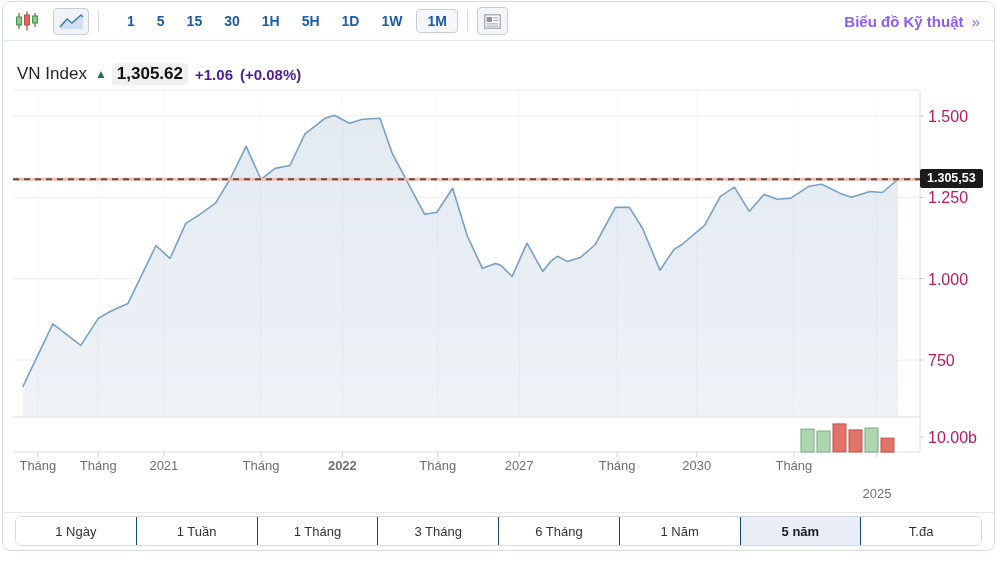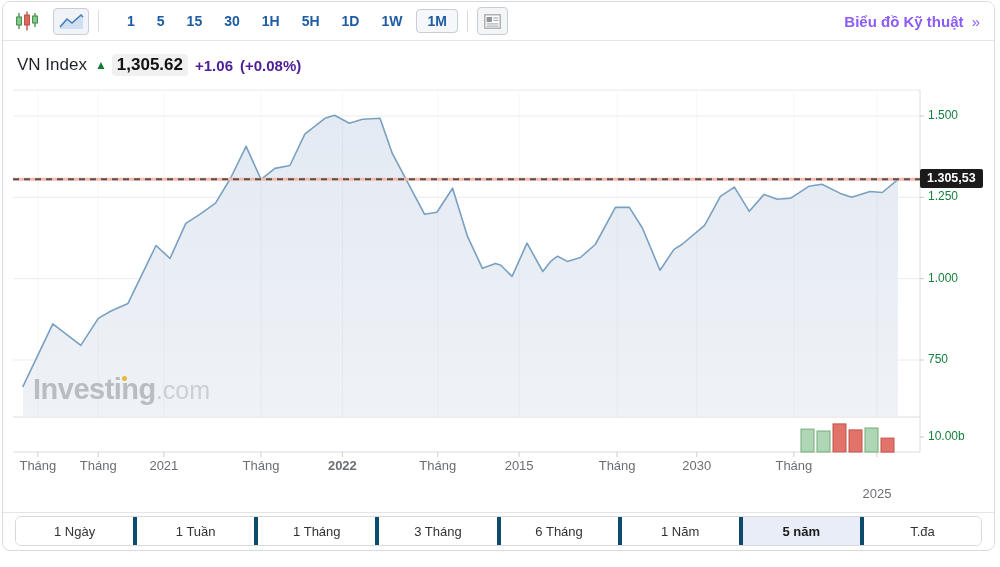--- a/index.html
+++ b/index.html
@@ -13,35 +13,35 @@
   .sep{width:1px;height:22px;background:#dadde1;margin:0 9px;}
   .intervals{display:flex;align-items:center;margin-left:8px;}
   .interval{padding:3px 10px;font-size:14px;font-weight:700;color:#1d5ca5;cursor:pointer;border:1px solid transparent;border-radius:4px;}
   .interval.selected{border-color:#c7cdd5;background:#f5f7fa;margin-left:3px;}
   .tech-link{margin-left:auto;font-size:15px;font-weight:700;color:#8b5cf6;text-decoration:none;cursor:pointer;text-align:center;}
   .tech-link .chev{font-weight:400;margin-left:4px;}
   
   .stage{position:relative;z-index:1;height:471px;border-bottom:1px solid #e6e6e6;box-sizing:content-box;}
   #chart-svg{position:absolute;left:0;top:0;}
   #chart-labels{position:absolute;left:0;top:0;width:100%;height:100%;pointer-events:none;}
-  .ylab{position:absolute;font-size:12px;color:#15803d;}
+  .ylab{position:absolute;font-size:16px;color:#be185d;}
   .xlab{position:absolute;width:60px;text-align:center;font-size:13px;color:#6b6f73;}
-  .title{position:absolute;left:14px;top:13px;display:flex;align-items:center;white-space:nowrap;}
+  .title{position:absolute;left:14px;top:22px;display:flex;align-items:center;white-space:nowrap;}
   .title .sym{font-size:17px;color:#1f2328;}
   .title .arrow{color:#167a3b;font-size:12px;margin:0 5px 0 8px;}
   .title .price{font-size:17px;font-weight:700;color:#111;background:#f0f0f1;padding:1px 5px;border-radius:4px;}
   .title .chg,.title .chgp{font-size:15px;font-weight:700;color:#4c1d95;margin-left:7px;}
   .watermark{position:absolute;left:30px;top:332px;font-weight:700;font-size:29px;color:#b9bdc2;letter-spacing:-0.5px;user-select:none;}
   .watermark .wm2{font-weight:400;font-size:25px;color:#ccd0d4;letter-spacing:0;}
   .wm-dot{position:absolute;left:89px;top:3px;width:5px;height:5px;border-radius:50%;background:#e8b73a;}
   .price-tag{position:absolute;background:#1b1b1b;color:#fff;font-size:12.5px;font-weight:700;padding:3px 7px;border-radius:2px;line-height:1;}
   
   .range-row{position:relative;z-index:3;padding:3px 12px 0 12px;background:#fff;}
   .range-box{display:flex;border:1px solid #d9d9d9;border-radius:6px;overflow:hidden;height:28px;}
-  .range-cell{flex:1;display:flex;align-items:center;justify-content:center;font-size:13px;color:#333;border-left:4px solid #0c4a6e;cursor:pointer;background:#fff;}
+  .range-cell{flex:1;display:flex;align-items:center;justify-content:center;font-size:13px;color:#333;border-left:1px solid #0c4a6e;cursor:pointer;background:#fff;}
   .range-cell:first-child{border-left:none;}
   .range-cell.selected{background:#e8edf7;font-weight:700;color:#1c1c1c;}
 </style>
 </head>
 <body>
 
 <div class="widget">
 
   <div class="toolbar">
     <span class="tb-candle">
@@ -148,36 +148,32 @@
         <div class="ylab" style="left: 925px; top: 148.333px;">1.250</div>
         <div class="ylab" style="left: 925px; top: 229.667px;">1.000</div>
         <div class="ylab" style="left: 925px; top: 311px;">750</div>
         <div class="ylab" style="left: 925px; top: 388px;">10.00b</div>
         <div class="xlab" style="left: 4.875px; top: 417px;">Tháng</div>
         <div class="xlab" style="left: 65.25px; top: 417px;">Tháng</div>
         <div class="xlab" style="left: 130.875px; top: 417px;">2021</div>
         <div class="xlab" style="left: 228px; top: 417px;">Tháng</div>
         <div class="xlab" style="left: 309.375px; top: 417px; font-weight: bold;">2022</div>
         <div class="xlab" style="left: 404.75px; top: 417px;">Tháng</div>
-        <div class="xlab" style="left: 486.125px; top: 417px;">2015</div>
+        <div class="xlab" style="left: 486.125px; top: 417px;">2027</div>
         <div class="xlab" style="left: 584.125px; top: 417px;">Tháng</div>
         <div class="xlab" style="left: 663.75px; top: 417px;">2030</div>
         <div class="xlab" style="left: 760.875px; top: 417px;">Tháng</div>
         <div class="xlab" style="left: 844px; top: 405px; margin-top: 40px;">2025</div>
       </div>
     <div class="title">
       <span class="sym">VN Index</span>
       <span class="arrow">▲</span>
       <span class="price">1,305.62</span>
       <span class="chg">+1.06</span>
       <span class="chgp">(+0.08%)</span>
-    </div>
-    <div class="watermark">
-      <span>Investing</span><span class="wm2">.com</span>
-      <i class="wm-dot"></i>
     </div>
     <div class="price-tag" id="price-tag" style="left: 917px; top: 128.268px;">1.305,53</div>
   </div>
 
   <div class="range-row">
     <div class="range-box">
       <div class="range-cell">1 Ngày</div>
       <div class="range-cell">1 Tuần</div>
       <div class="range-cell">1 Tháng</div>
       <div class="range-cell">3 Tháng</div>

